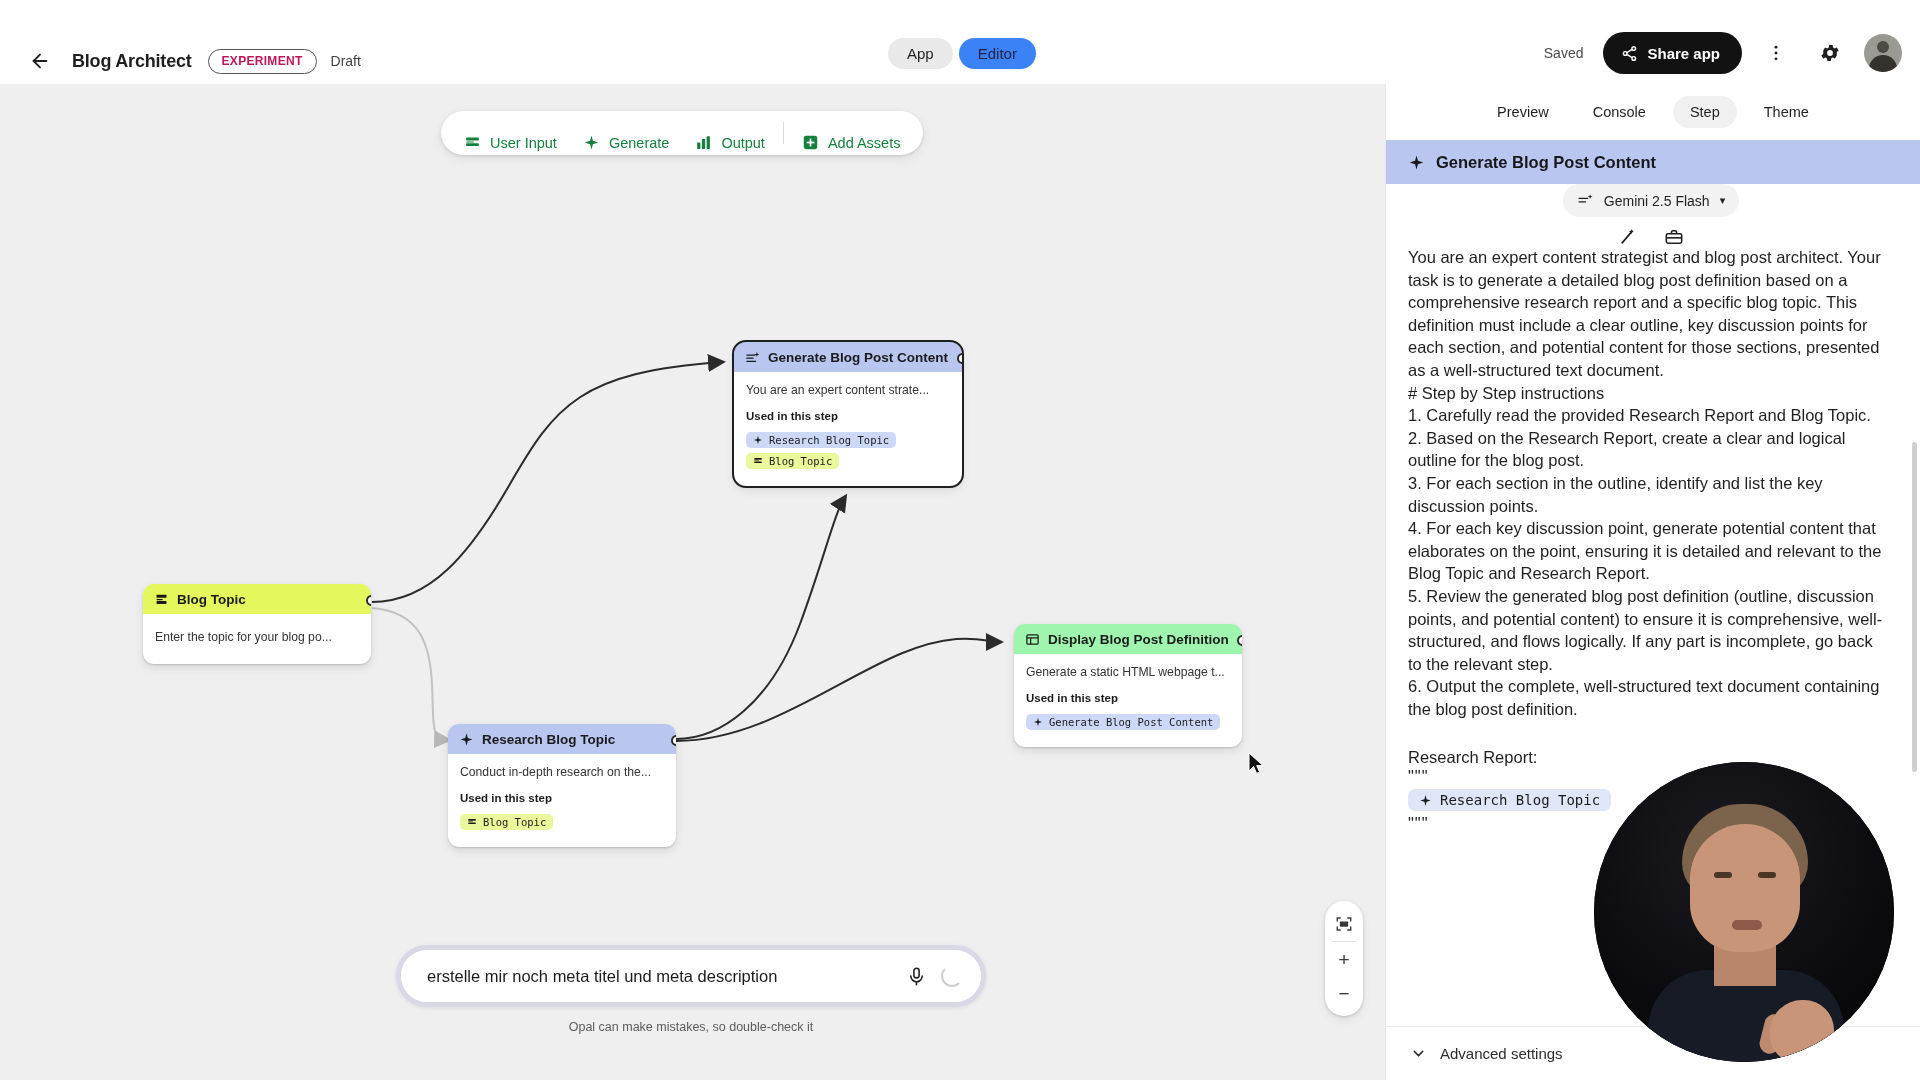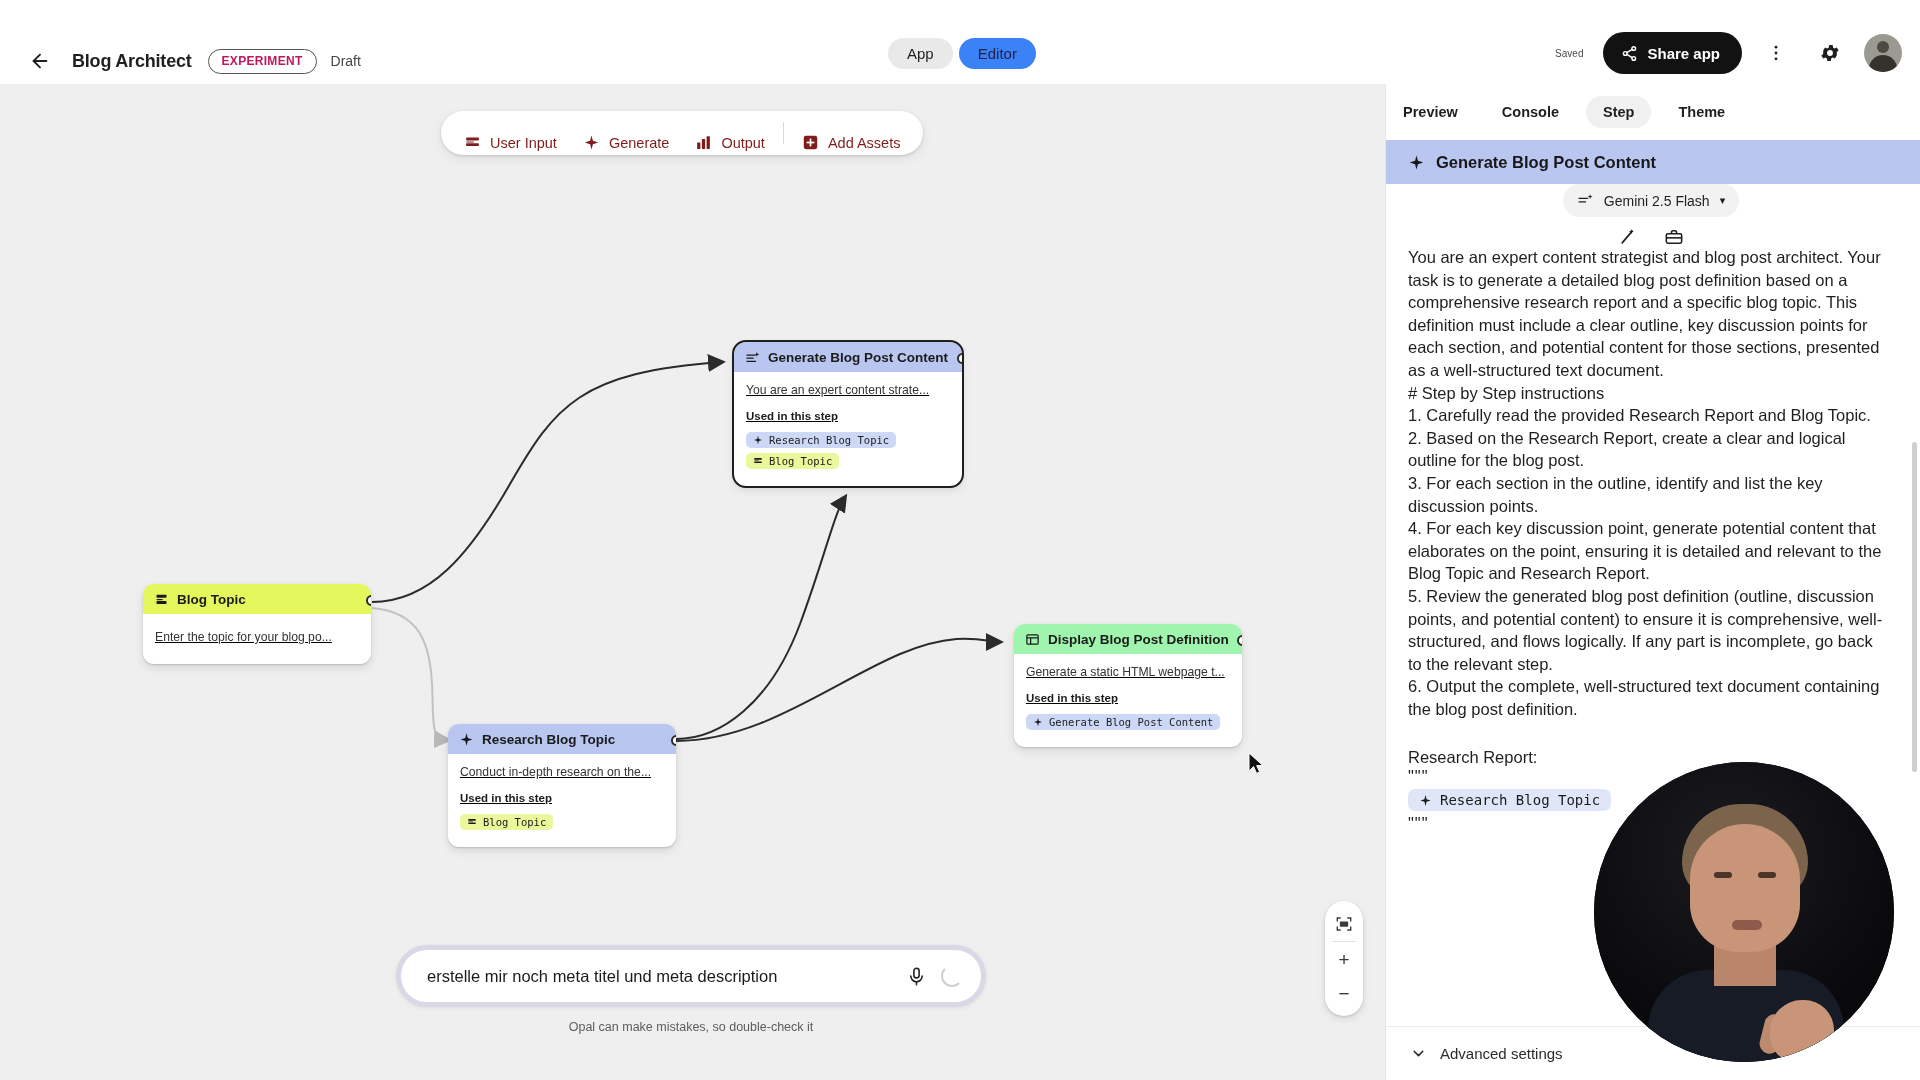--- a/index.html
+++ b/index.html
@@ -42,21 +42,21 @@
     border-radius: 18px; padding: 8px 19px; font-size: 15px;
     color: #1f1f1f; cursor: pointer; line-height: 1;
   }
   .mode-btn.app { background: #e9e9e9; }
   .mode-btn.editor { background: #3b82f6; color: #25224a; }
 
   #topbar-right {
     position: absolute; right: 18px; top: 32px;
     display: flex; align-items: center; gap: 14px;
   }
-  #saved-label { font-size: 10px; color: #4a4a4a; margin-right: 6px; }
+  #saved-label { font-size: 14px; color: #4a4a4a; margin-right: 6px; }
   #share-btn {
     background: #121212; color: #fff; border-radius: 22px;
     height: 42px; display: flex; align-items: center; gap: 9px;
     padding: 0 22px 0 18px; font-size: 15px; font-weight: 600; cursor: pointer;
   }
   .icon-btn {
     width: 40px; height: 40px; border-radius: 50%;
     display: flex; align-items: center; justify-content: center;
     cursor: pointer; color: #1f1f1f;
   }
@@ -83,38 +83,38 @@
   
   #node-toolbar {
     position: absolute; left: 441px; top: 27px;
     height: 44px; background: #fff; border-radius: 22px;
     display: flex; align-items: center; padding: 0 10px;
     box-shadow: 0 1px 3px rgba(0,0,0,.14), 0 4px 12px rgba(0,0,0,.07);
   }
   .tb-item {
     display: flex; align-items: center; gap: 9px;
     padding: 7px 13px; border-radius: 16px; cursor: pointer;
-    font-size: 14.5px; color: #7f1d1d; white-space: nowrap; margin-top: 19px;
+    font-size: 14.5px; color: #15803d; white-space: nowrap; margin-top: 19px;
   }
   .tb-sep { width: 1px; height: 22px; background: #dadada; margin: 0 5px; }
 
   
   .node {
     position: absolute; background: #fff; border-radius: 11px;
     box-shadow: 0 1px 2px rgba(0,0,0,.16), 0 4px 10px rgba(0,0,0,.10);
     overflow: hidden; cursor: pointer;
   }
   .node.selected {
     outline: 2.5px solid #1f1f1f; outline-offset: 0; border-radius: 12px;
   }
   .node-head {
     height: 30px; display: flex; align-items: center; gap: 8px;
     padding: 0 11px; font-size: 13.5px; font-weight: 600; color: #1b1b1b;
   }
-  .node-body { padding: 11px 12px 13px; text-decoration: underline; }
+  .node-body { padding: 11px 12px 13px; }
   .node-desc { font-size: 12.2px; color: #333; margin-bottom: 13px; }
   .node-used { font-size: 11.5px; font-weight: 700; color: #1b1b1b; margin-bottom: 9px; }
   .chip {
     display: inline-flex; align-items: center; gap: 6px;
     border-radius: 5px; padding: 2px 7px; margin-bottom: 4px;
     font-family: "DejaVu Sans Mono", "Liberation Mono", monospace;
     font-size: 10.5px; color: #1b1b1b; white-space: nowrap;
   }
   .chip.blue { background: #cdd8f7; }
   .chip.lime { background: #eaf79b; }
@@ -165,23 +165,22 @@
     border-right-color: transparent; margin-left: 14px;
   }
 
   
   #panel {
     position: absolute; right: 0; top: 84px; width: 535px; height: 996px;
     background: #fff; border-left: 1px solid #e6e6e6;
     display: flex; flex-direction: column;
   }
   #panel-tabs {
-    height: 56px; display: flex; align-items: center; 
+    height: 56px; display: flex; align-items: center; justify-content: center;
     gap: 10px;
-    font-weight: bold;
   }
   .ptab {
     padding: 8px 17px; border-radius: 16px; font-size: 14.5px;
     color: #1f1f1f; cursor: pointer;
   }
   .ptab.active { background: #f0f0f0; }
   #step-header {
     background: #b8c6f0; height: 44px; display: flex; align-items: center;
     gap: 11px; padding: 0 22px; font-size: 16.5px; font-weight: 600;
     color: #18181b;

